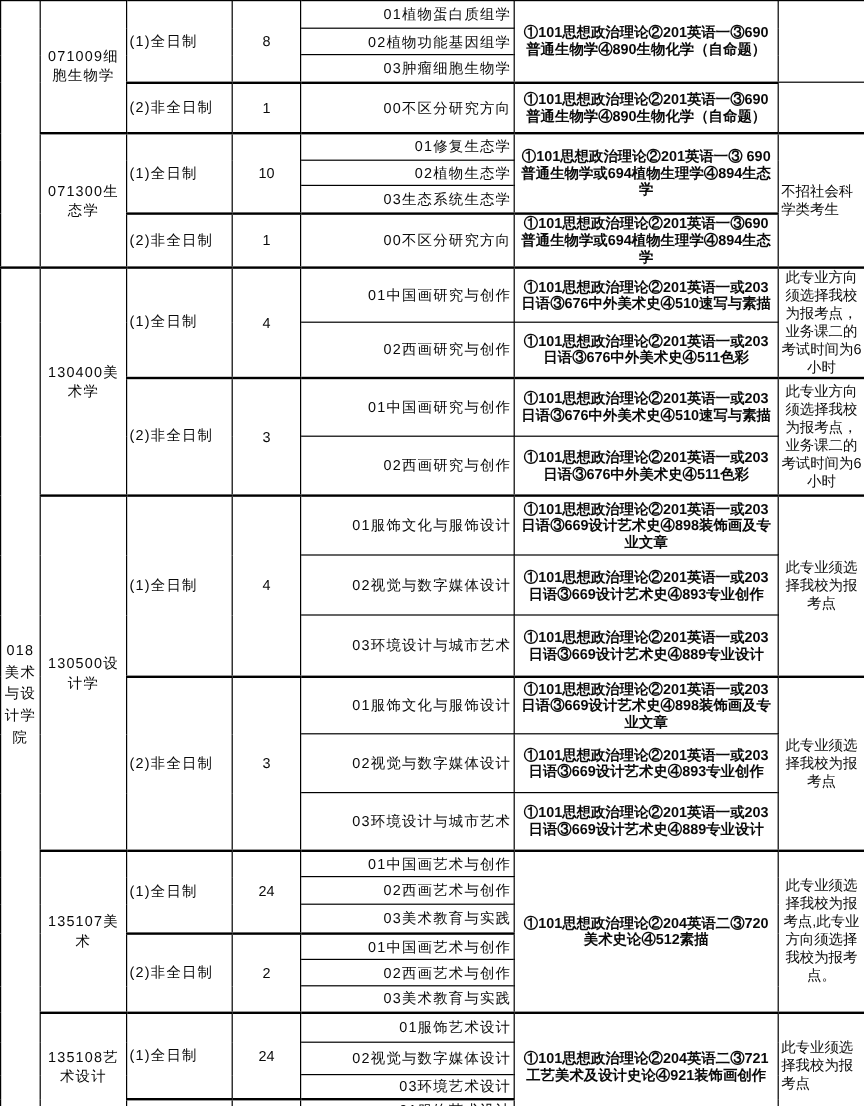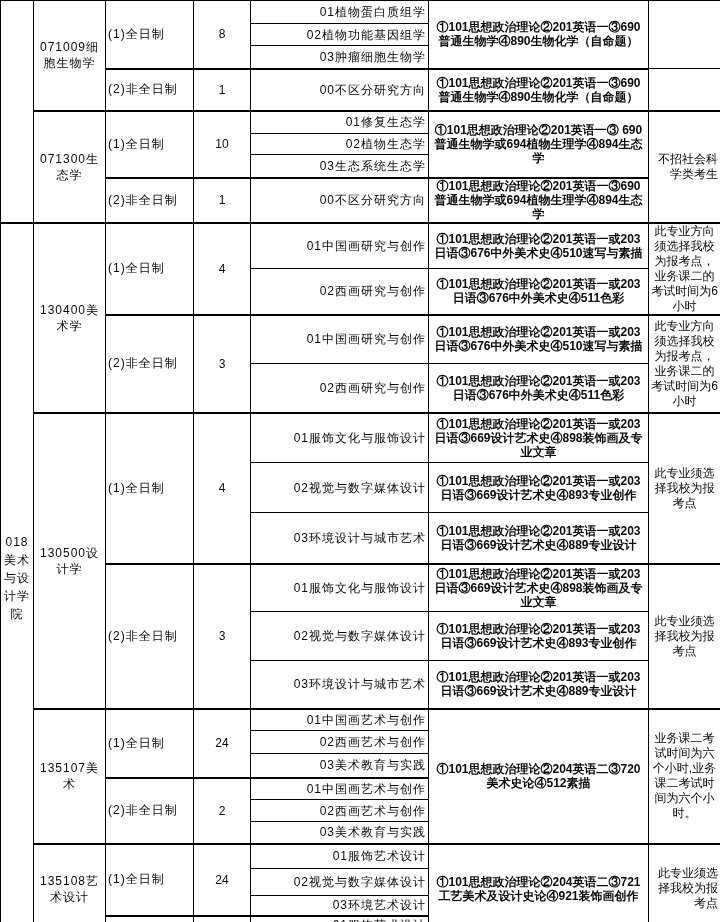--- a/index.html
+++ b/index.html
@@ -10,21 +10,21 @@
         vertical-align:middle;overflow:hidden;word-break:break-all;background:#fff;}
   td.college{text-align:center;line-height:18px;letter-spacing:1px;padding:0 2px;}
   td.major{text-align:center;padding:0 6px;letter-spacing:1px;line-height:16px;margin-top:32px;}
   td.mode{text-align:left;letter-spacing:1px;border-left:2px solid #000;margin-top:44px;}
   td.count{text-align:center;border-left:2px solid #000;}
   td.dir{text-align:right;padding:1px 2px 1px 4px;letter-spacing:1px;line-height:14px;
         border-left:2px solid #000;}
   td.exam{text-align:center;line-height:14px;padding:1px 2px 1px 3px;vertical-align:middle;
         border-left:2px solid #000;font-weight:bold;}
   td.remark{text-align:center;line-height:15px;padding:1px 3px;border-left:2px solid #000;}
-  td.rcenter{text-align:right;}
+  td.rcenter{text-align:left;}
   .bt{border-top:2px solid #000 !important;}
 </style>
 </head>
 <body>
 
 <div class="page">
 <table class="grid">
   <colgroup>
     <col style="width:33px">
         <col style="width:72px">
@@ -136,21 +136,21 @@
     <td class="dir">03环境设计与城市艺术</td>
     <td class="exam">①101思想政治理论②201英语一或203日语③669设计艺术史④889专业设计</td>
   </tr>
 
   <tr style="height:22px">
     <td class="major bt" rowspan="6">135107美术</td>
     <td class="mode bt" rowspan="3">(1)全日制</td>
     <td class="count bt" rowspan="3">24</td>
     <td class="dir bt">01中国画艺术与创作</td>
     <td class="exam bt" rowspan="6">①101思想政治理论②204英语二③720美术史论④512素描</td>
-    <td class="remark bt" rowspan="6">业务课二考试时间为六个小时,业务课二考试时间为六个小时。</td>
+    <td class="remark bt" rowspan="6">此专业须选择我校为报考点,此专业方向须选择我校为报考点。</td>
   </tr>
   <tr style="height:23px">
     <td class="dir">02西画艺术与创作</td>
   </tr>
   <tr style="height:24px">
     <td class="dir">03美术教育与实践</td>
   </tr>
   <tr style="height:22px">
     <td class="mode bt" rowspan="3">(2)非全日制</td>
     <td class="count bt" rowspan="3">2</td>

